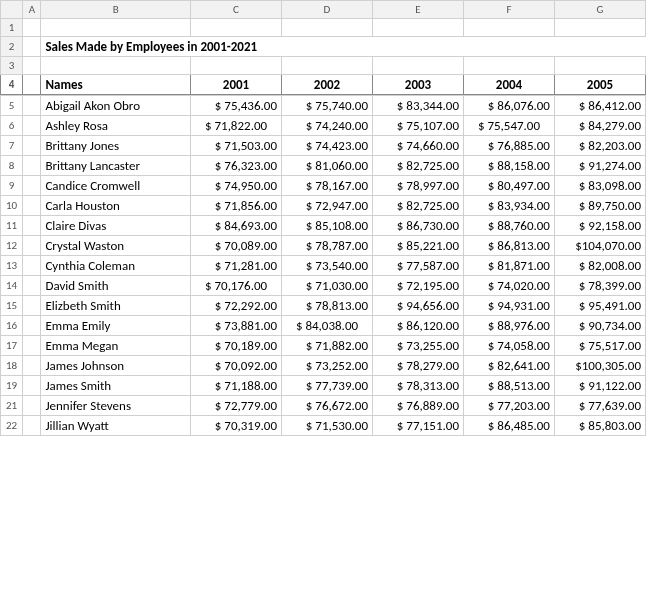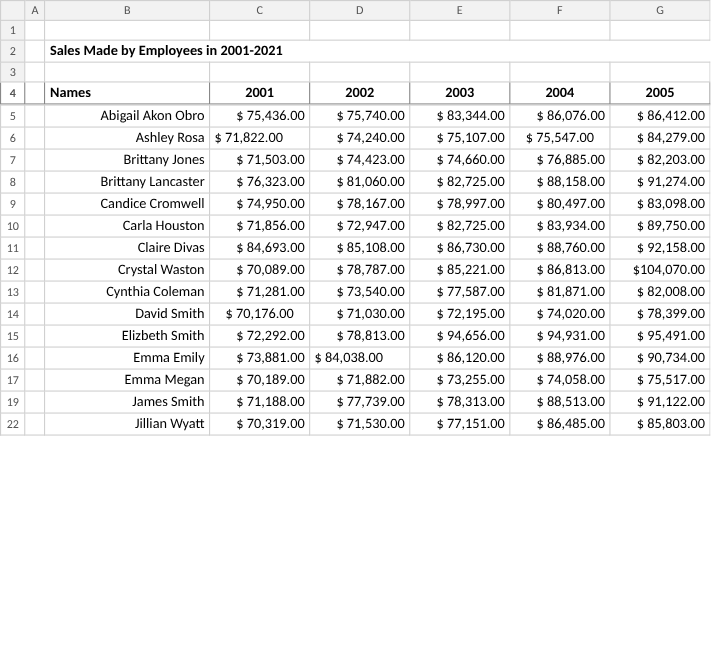--- a/index.html
+++ b/index.html
@@ -91,21 +91,21 @@
 
     .header-row td.name-col {
       text-align: left;
     }
 
     .data-row td {
       background: #fff;
     }
 
     .data-row td.name-col {
-      text-align: right;
+      text-align: left;
     }
 
     .data-row td.num-col {
       text-align: right;
     }
 
     .col-b { width: 148px; }
     .col-c { width: 90px; }
     .col-d { width: 90px; }
     .col-e { width: 90px; }
@@ -191,21 +191,21 @@
           <td class="num-col col-c" style="text-align: right;">$  75,436.00</td>
           <td class="num-col col-d" style="">$  75,740.00</td>
           <td class="num-col col-e" style="text-align: right;">$  83,344.00</td>
           <td class="num-col col-f" style="text-align: right;">$  86,076.00</td>
           <td class="num-col col-g" style="text-align: right;">$  86,412.00</td>
         </tr>
         <tr class="data-row">
           <td class="rownum">6</td>
           <td class="col-a empty-cell"></td>
           <td class="name-col col-b">Ashley Rosa</td>
-          <td class="num-col col-c" style="text-align: left;">$  71,822.00</td>
+          <td class="num-col col-c" style="text-align: center;">$  71,822.00</td>
           <td class="num-col col-d" style="text-align: right;">$  74,240.00</td>
           <td class="num-col col-e" style="text-align: right;">$  75,107.00</td>
           <td class="num-col col-f" style="text-align: center;">$  75,547.00</td>
           <td class="num-col col-g" style="text-align: right;">$  84,279.00</td>
         </tr>
         <tr class="data-row">
           <td class="rownum">7</td>
           <td class="col-a empty-cell"></td>
           <td class="name-col col-b">Brittany Jones</td>
           <td class="num-col col-c" style="text-align: right;">$  71,503.00</td>
@@ -292,46 +292,66 @@
           <td class="num-col col-d" style="text-align: right;">$  78,813.00</td>
           <td class="num-col col-e" style="text-align: right;">$  94,656.00</td>
           <td class="num-col col-f" style="text-align: right;">$  94,931.00</td>
           <td class="num-col col-g" style="text-align: right;">$  95,491.00</td>
         </tr>
         <tr class="data-row">
           <td class="rownum">16</td>
           <td class="col-a empty-cell"></td>
           <td class="name-col col-b">Emma Emily</td>
           <td class="num-col col-c" style="text-align: right;">$  73,881.00</td>
-          <td class="num-col col-d" style="text-align: left;">$  84,038.00</td>
+          <td class="num-col col-d" style="text-align: center;">$  84,038.00</td>
           <td class="num-col col-e" style="text-align: right;">$  86,120.00</td>
           <td class="num-col col-f" style="text-align: right;">$  88,976.00</td>
           <td class="num-col col-g" style="text-align: right;">$  90,734.00</td>
         </tr>
         <tr class="data-row">
           <td class="rownum">17</td>
           <td class="col-a empty-cell"></td>
           <td class="name-col col-b">Emma Megan</td>
           <td class="num-col col-c" style="text-align: right;">$  70,189.00</td>
           <td class="num-col col-d" style="text-align: right;">$  71,882.00</td>
           <td class="num-col col-e" style="text-align: right;">$  73,255.00</td>
           <td class="num-col col-f" style="text-align: right;">$  74,058.00</td>
           <td class="num-col col-g" style="text-align: right;">$  75,517.00</td>
         </tr>
         <tr class="data-row">
+          <td class="rownum">18</td>
+          <td class="col-a empty-cell"></td>
+          <td class="name-col col-b">James Johnson</td>
+          <td class="num-col col-c" style="text-align: right;">$  70,092.00</td>
+          <td class="num-col col-d" style="text-align: right;">$  73,252.00</td>
+          <td class="num-col col-e" style="text-align: right;">$  78,279.00</td>
+          <td class="num-col col-f" style="text-align: right;">$  82,641.00</td>
+          <td class="num-col col-g" style="text-align: right;">$100,305.00</td>
+        </tr>
+        <tr class="data-row">
           <td class="rownum">19</td>
           <td class="col-a empty-cell"></td>
           <td class="name-col col-b">James Smith</td>
           <td class="num-col col-c" style="text-align: right;">$  71,188.00</td>
           <td class="num-col col-d" style="text-align: right;">$  77,739.00</td>
           <td class="num-col col-e" style="text-align: right;">$  78,313.00</td>
           <td class="num-col col-f" style="text-align: right;">$  88,513.00</td>
           <td class="num-col col-g" style="text-align: right;">$  91,122.00</td>
         </tr>
         <tr class="data-row">
+          <td class="rownum">21</td>
+          <td class="col-a empty-cell"></td>
+          <td class="name-col col-b">Jennifer Stevens</td>
+          <td class="num-col col-c" style="text-align: right;">$  72,779.00</td>
+          <td class="num-col col-d" style="text-align: right;">$  76,672.00</td>
+          <td class="num-col col-e" style="text-align: right;">$  76,889.00</td>
+          <td class="num-col col-f" style="text-align: right;">$  77,203.00</td>
+          <td class="num-col col-g" style="text-align: right;">$  77,639.00</td>
+        </tr>
+        <tr class="data-row">
           <td class="rownum">22</td>
           <td class="col-a empty-cell"></td>
           <td class="name-col col-b">Jillian Wyatt</td>
           <td class="num-col col-c" style="text-align: right;">$  70,319.00</td>
           <td class="num-col col-d" style="text-align: right;">$  71,530.00</td>
           <td class="num-col col-e" style="text-align: right;">$  77,151.00</td>
           <td class="num-col col-f" style="text-align: right;">$  86,485.00</td>
           <td class="num-col col-g" style="text-align: right;">$  85,803.00</td>
         </tr>
       </tbody>

